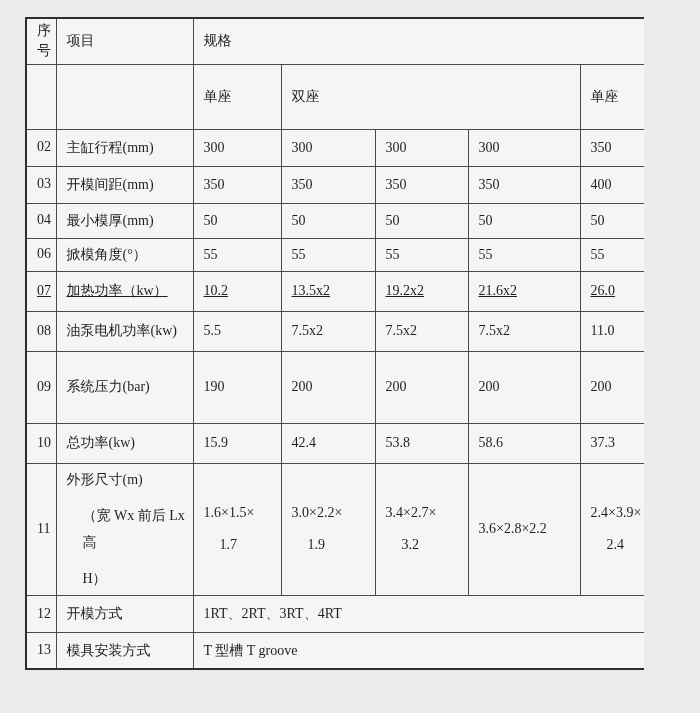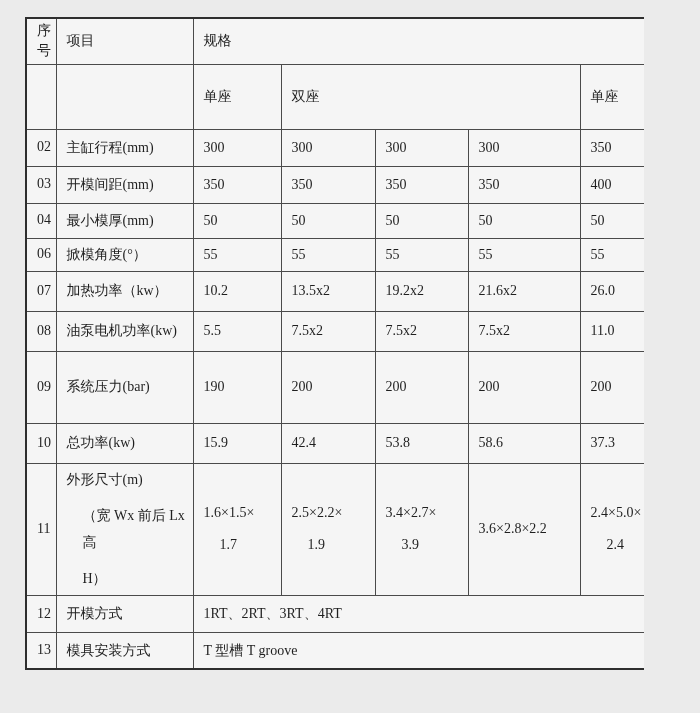--- a/index.html
+++ b/index.html
@@ -52,21 +52,21 @@
   .sm { font-size: 11.5px; }
   
   tr.hr1 { height: 36px; }
   tr.hr2 { height: 65px; padding-left: 19px; }
   tr.r01 { height: 38px; }
   tr.r02 { height: 37px; }
   tr.r03 { height: 37px; }
   tr.r04 { height: 35px; padding-left: 32px; }
   tr.r05 { height: 35px; }
   tr.r06 { height: 33px; }
-  tr.r07 { height: 40px; }
+  tr.r07 { height: 40px; text-decoration: underline; }
   tr.r08 { height: 40px; margin-top: 16px; }
   tr.r09 { height: 72px; margin-top: 24px; }
   tr.r10 { height: 40px; }
   tr.r11 { height: 93px; }
   tr.r12 { height: 37px; }
   tr.r13 { height: 37px; }
   
   .line { display: block; }
   .line + .line { margin-top: 15px; margin-left: 16px; }
   td.dim .line + .line { margin-top: 16px; }
@@ -190,32 +190,32 @@
       <td class="itemwrap">
         <span class="line">外形尺寸(m)</span>
         <span class="line">（宽 Wx 前后 Lx 高</span>
         <span class="line">H）</span>
       </td>
       <td class="dim">
         <span class="line">1.6×1.5×</span>
         <span class="line">1.7</span>
       </td>
       <td class="dim">
-        <span class="line">2.5×2.2×</span>
+        <span class="line">3.0×2.2×</span>
         <span class="line">1.9</span>
       </td>
       <td class="dim">
         <span class="line">3.4×2.7×</span>
-        <span class="line">3.9</span>
+        <span class="line">3.2</span>
       </td>
       <td class="dim sm">
         <span class="line">3.6×2.8×2.2</span>
       </td>
       <td class="dim">
-        <span class="line">2.4×5.0×</span>
+        <span class="line">2.4×3.9×</span>
         <span class="line">2.4</span>
       </td>
     </tr>
 
     <tr class="r12">
       <td class="no">12</td>
       <td>开模方式</td>
       <td colspan="5">1RT、2RT、3RT、4RT</td>
     </tr>
 

